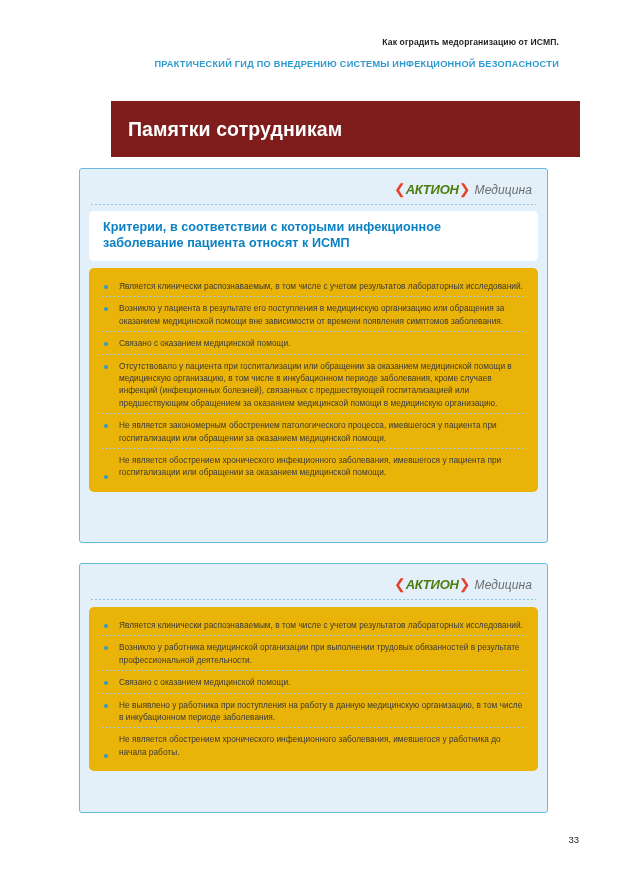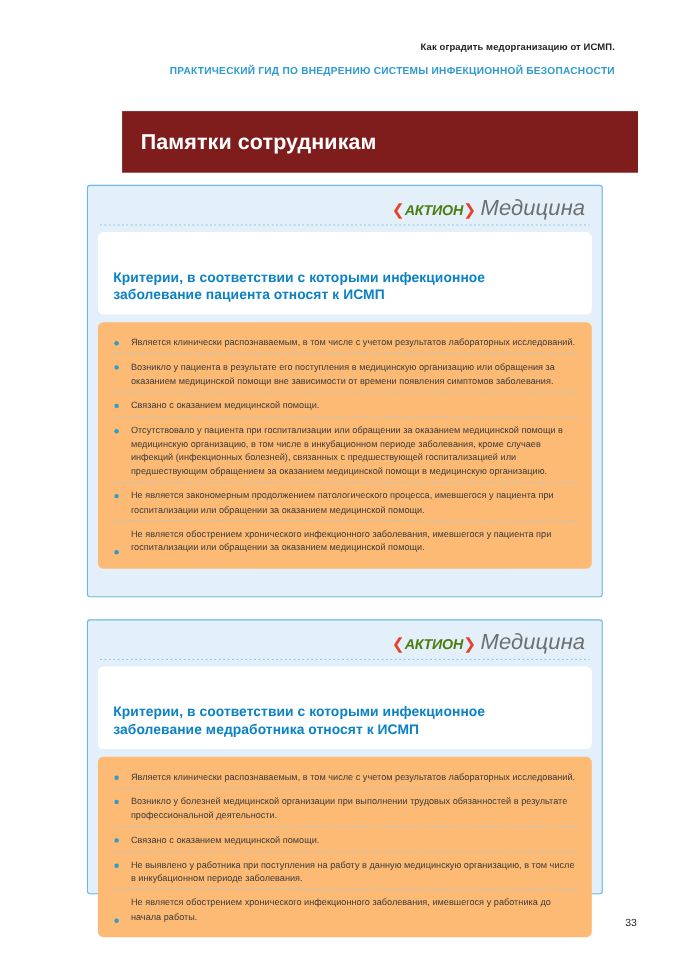--- a/index.html
+++ b/index.html
@@ -102,21 +102,21 @@
     font-style: italic;
     letter-spacing: -0.2px;
   }
   .logo-bracket {
     color: #e8412a;
     font-size: 14px;
     font-weight: bold;
   }
   .logo-word {
     color: #6d6e71;
-    font-size: 20px;
+    font-size: 12px;
     font-style: italic;
     margin-left: 4px;
     letter-spacing: 0.1px;
   }
 
   .dotted-rule {
     height: 1px;
     margin: 3px 2px 6px 2px;
     background-image: linear-gradient(to right, #8ec5e2 0 2px, transparent 2px 4px);
     background-size: 4px 1px;
@@ -127,25 +127,24 @@
     background: #ffffff;
     border-radius: 5px;
     padding: 9px 14px 10px 14px;
   }
   .card-title {
     color: #0c82c4;
     font-size: 12.6px;
     font-weight: bold;
     line-height: 15.5px;
     letter-spacing: 0.05px;
-    margin-top: 25px;
   }
 
   .card-body-box {
-    background: #fdba74;
+    background: #eab308;
     border-radius: 5px;
     margin-top: 7px;
     padding: 7px 12px 8px 12px;
   }
 
   .bullet-item {
     display: flex;
     align-items: flex-start;
     padding: 5px 0 5px 0;
     background-image: linear-gradient(to right, #9ccbe6 0 2px, transparent 2px 4px);
@@ -221,50 +220,47 @@
       <div class="bullet-item">
         <span class="bullet-dot"></span>
         <span class="bullet-text">Связано с оказанием медицинской помощи.</span>
       </div>
       <div class="bullet-item">
         <span class="bullet-dot"></span>
         <span class="bullet-text">Отсутствовало у пациента при госпитализации или обращении за оказанием медицинской помощи в медицинскую организацию, в том числе в инкубационном периоде заболевания, кроме случаев инфекций (инфекционных болезней), связанных с предшествующей госпитализацией или предшествующим обращением за оказанием медицинской помощи в медицинскую организацию.</span>
       </div>
       <div class="bullet-item">
         <span class="bullet-dot"></span>
-        <span class="bullet-text">Не является закономерным продолжением патологического процесса, имевшегося у пациента при госпитализации или обращении за оказанием медицинской помощи.</span>
+        <span class="bullet-text">Не является закономерным обострением патологического процесса, имевшегося у пациента при госпитализации или обращении за оказанием медицинской помощи.</span>
       </div>
       <div class="bullet-item">
         <span class="bullet-dot"></span>
         <span class="bullet-text">Не является обострением хронического инфекционного заболевания, имевшегося у пациента при госпитализации или обращении за оказанием медицинской помощи.</span>
       </div>
     </div>
   </div>
 
   <div class="card" id="card-2">
     <div class="card-logo-row">
       <span class="logo">
         <span class="logo-bracket">❮</span>
           <span class="logo-mark">АКТИОН</span>
           <span class="logo-bracket">❯</span>
         <span class="logo-word">Медицина</span>
       </span>
     </div>
     <div class="dotted-rule"></div>
-    <div class="card-title-box">
-      <div class="card-title">Критерии, в соответствии с которыми инфекционное заболевание медработника относят к ИСМП</div>
-    </div>
     <div class="card-body-box">
       <div class="bullet-item">
         <span class="bullet-dot"></span>
         <span class="bullet-text">Является клинически распознаваемым, в том числе с учетом результатов лабораторных исследований.</span>
       </div>
       <div class="bullet-item">
         <span class="bullet-dot"></span>
-        <span class="bullet-text">Возникло у болезней медицинской организации при выполнении трудовых обязанностей в результате профессиональной деятельности.</span>
+        <span class="bullet-text">Возникло у работника медицинской организации при выполнении трудовых обязанностей в результате профессиональной деятельности.</span>
       </div>
       <div class="bullet-item">
         <span class="bullet-dot"></span>
         <span class="bullet-text">Связано с оказанием медицинской помощи.</span>
       </div>
       <div class="bullet-item">
         <span class="bullet-dot"></span>
         <span class="bullet-text">Не выявлено у работника при поступления на работу в данную медицинскую организацию, в том числе в инкубационном периоде заболевания.</span>
       </div>
       <div class="bullet-item">

